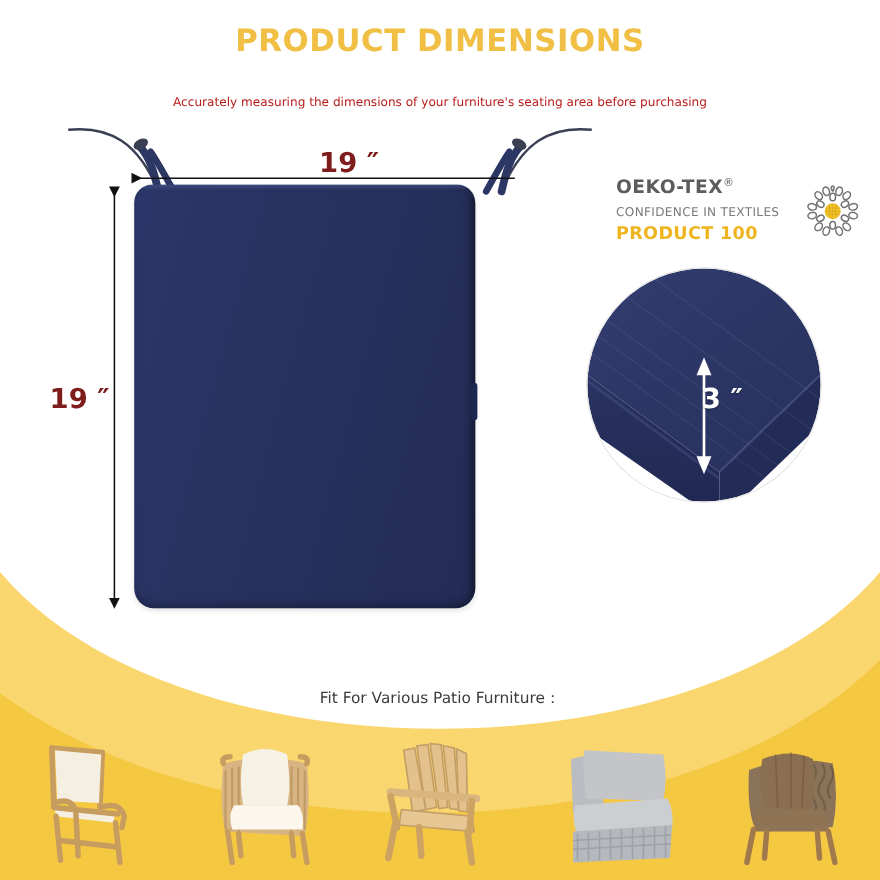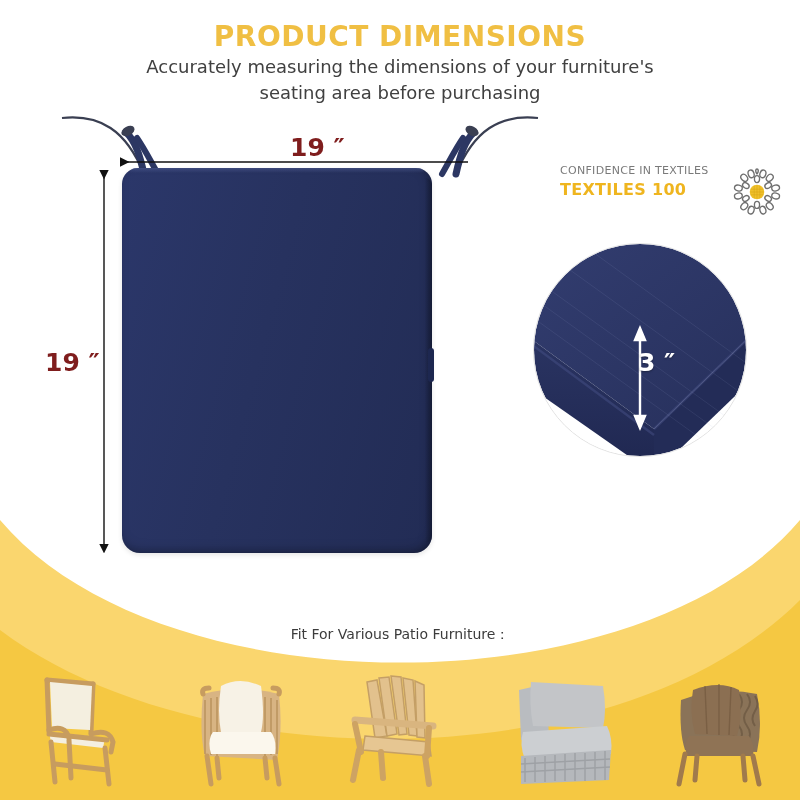--- a/index.html
+++ b/index.html
@@ -29,27 +29,27 @@
     width: 800px;
     text-align: center;
     font-size: 28px;
     font-weight: bold;
     letter-spacing: 0.5px;
     color: #f0bf43;
     font-family: "DejaVu Sans", sans-serif;
   }
   .subtitle {
     position: absolute;
-    top: 54px;
+    top: 80px;
     left: 125px;
     width: 550px;
     text-align: center;
-    font-size: 18px;
+    font-size: 11px;
     line-height: 26px;
-    color: #404040;
+    color: #b91c1c;
     font-family: "DejaVu Sans", sans-serif;
   }
 
   
   .band-svg {
     position: absolute;
     left: 0;
     top: 480px;
     width: 800px;
     height: 320px;
@@ -269,22 +269,25 @@
 
     <line x1="64" y1="22" x2="408" y2="22" stroke="#111111" stroke-width="1.4" marker-start="url(#arrHead)"></line>
 
     <line x1="44" y1="34" x2="44" y2="408" stroke="#111111" stroke-width="1.4" marker-start="url(#arrHead)" marker-end="url(#arrHead)"></line>
   </svg>
 
   <div class="dim-label dim-top">19 ″</div>
   <div class="dim-label dim-left">19 ″</div>
 
   <div class="oeko">
+    <div class="oeko-name">
+      <span>OEKO-TEX</span><span class="oeko-reg">®</span>
+    </div>
     <div class="oeko-sub">CONFIDENCE IN TEXTILES</div>
-    <div class="oeko-std">TEXTILES 100</div>
+    <div class="oeko-std">PRODUCT 100</div>
 
     <svg class="oeko-logo" viewBox="0 0 100 100">
       <g stroke="#6f6f6f" stroke-width="2.6" fill="none">
         <g>
           <path d="M50,18 C42,6 58,6 50,18" transform="translate(0,0)"></path>
         </g>
       </g>
       <g fill="none" stroke="#6f6f6f" stroke-width="2.4">
         <g id="petals">
           <ellipse cx="50" cy="16" rx="5.2" ry="7" transform="rotate(-18 50 50)"></ellipse>

